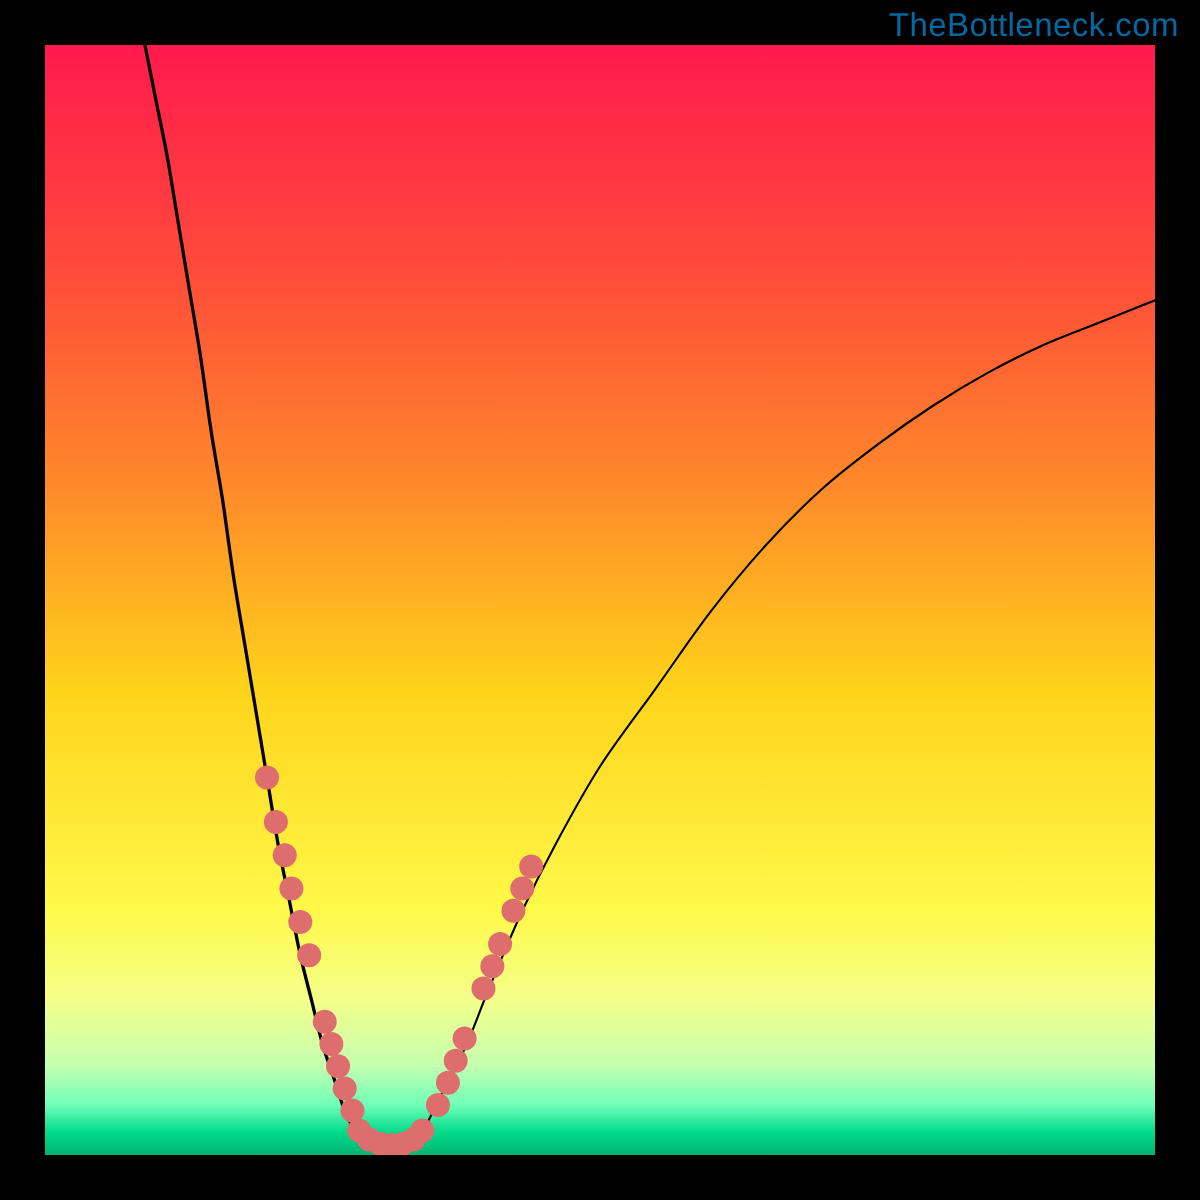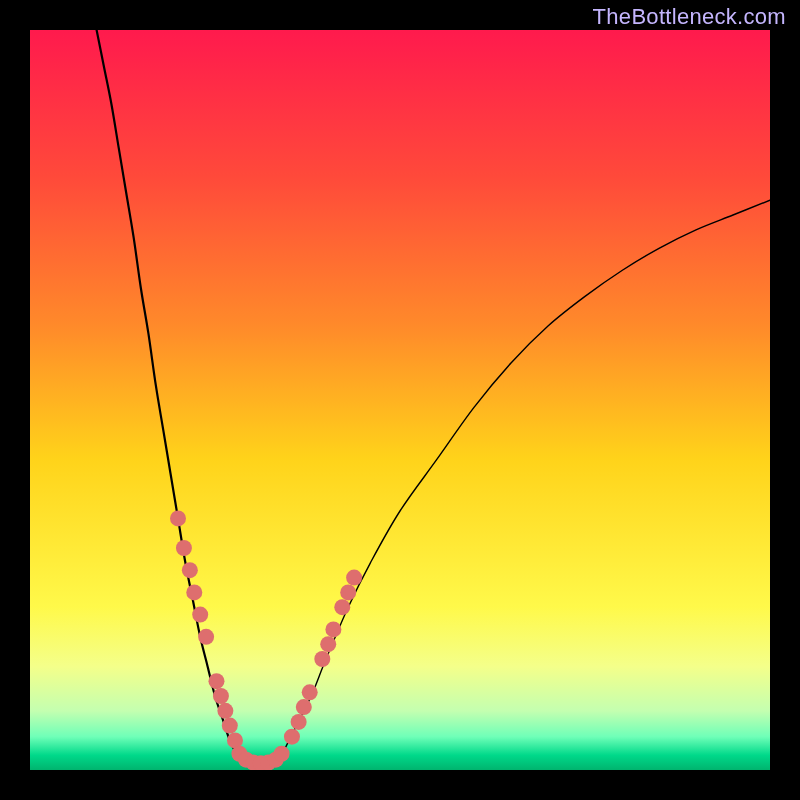--- a/index.html
+++ b/index.html
@@ -25,21 +25,21 @@
     height: 740px;
     overflow: hidden;
   }
   .plot-area svg {
     display: block;
   }
   .watermark {
     position: absolute;
     top: 4px;
     right: 14px;
-    color: #c4b5fd;
+    color: #0369a1;
     font-size: 22px;
     font-weight: 400;
     letter-spacing: 0.3px;
     user-select: none;
   }
 </style>
 </head>
 <body>
 
 <div class="frame">

